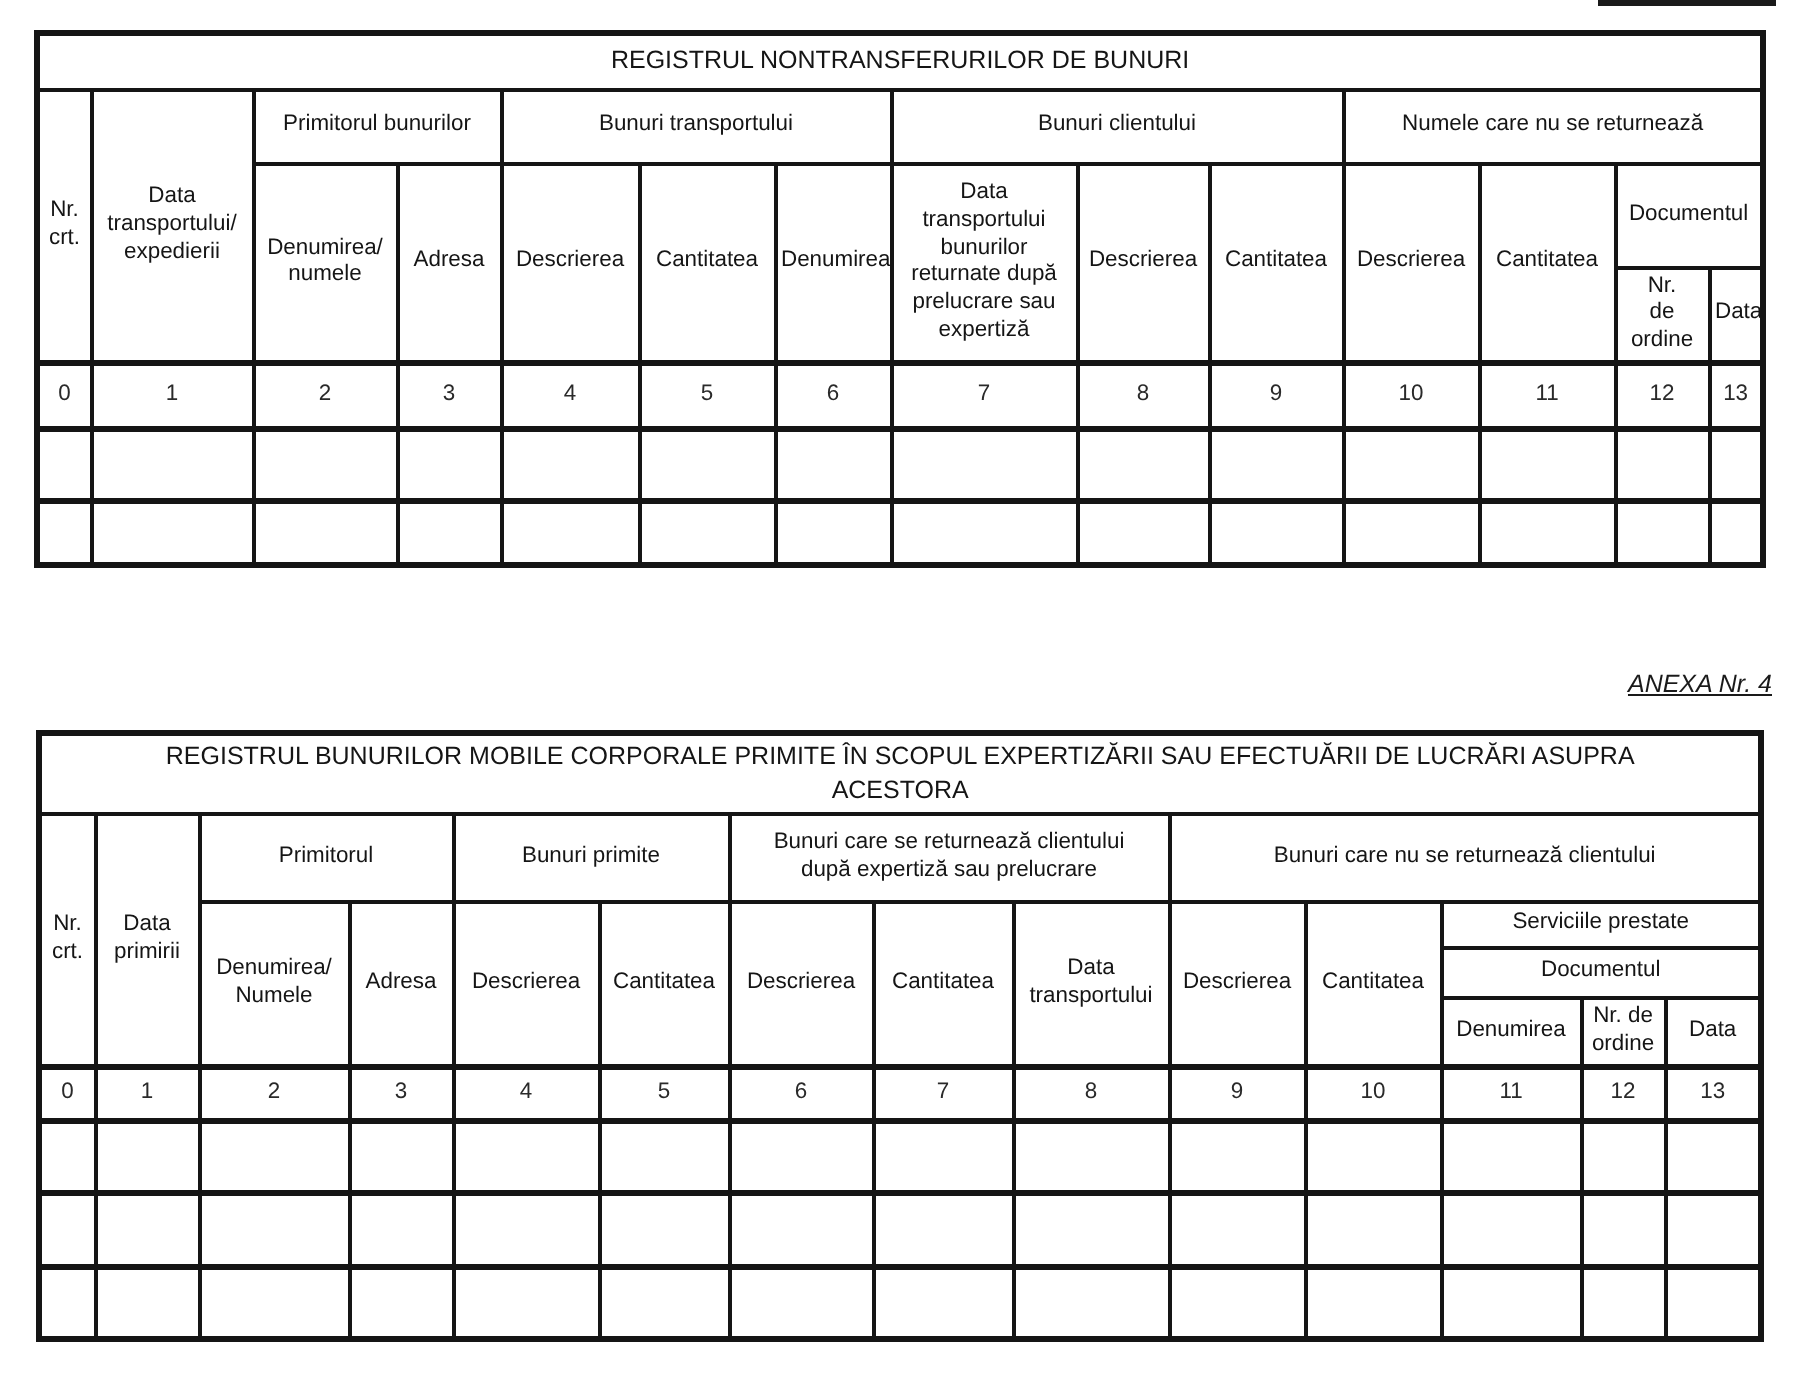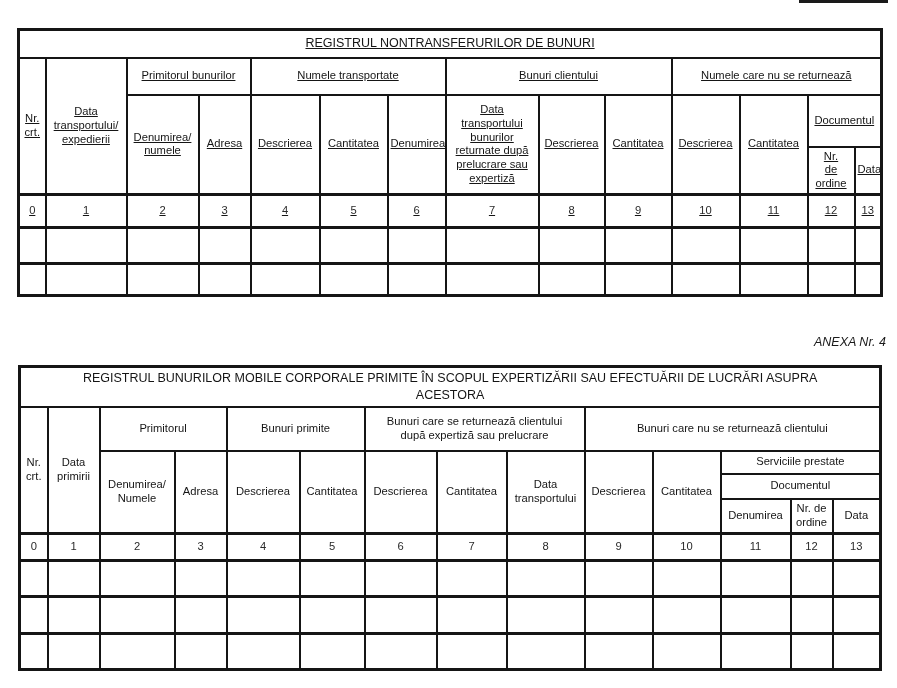--- a/index.html
+++ b/index.html
@@ -20,30 +20,31 @@
     width: 89px;
     height: 3px;
     background: #1a1a1a;
   }
   .anexa-label {
     position: absolute;
     top: 335px;
     right: 11px;
     font-size: 12.5px;
     font-style: italic;
+    text-decoration: underline;
     color: #1a1a1a;
     white-space: nowrap;
   }
   table.reg {
     position: absolute;
     border-collapse: collapse;
     table-layout: fixed;
     border: 3px solid #151515;
   }
-  #table1 { left: 17px; top: 28px; width: 863px; text-decoration: underline; }
+  #table1 { left: 17px; top: 15px; width: 863px; }
   #table2 { left: 18px; top: 365px; width: 862px; }
   table.reg th, table.reg td {
     border: 2px solid #151515;
     font-weight: normal;
     text-align: center;
     vertical-align: middle;
     font-size: 11.2px;
     line-height: 1.22;
     padding: 1px 2px;
     white-space: pre-line;
@@ -87,21 +88,21 @@
         <tr style="height:28px">
       <td class="title-cell" colspan="14">REGISTRUL NONTRANSFERURILOR DE BUNURI</td>
     </tr>
     <tr style="height:37px">
       <th rowspan="3">Nr.
 crt.</th>
       <th rowspan="3">Data
 transportului/
 expedierii</th>
       <th colspan="2">Primitorul bunurilor</th>
-      <th colspan="3">Numele transportate</th>
+      <th colspan="3">Bunuri transportului</th>
       <th colspan="3">Bunuri clientului</th>
       <th colspan="4">Numele care nu se returnează</th>
     </tr>
     <tr style="height:52px">
       <th rowspan="2">Denumirea/
 numele</th>
       <th rowspan="2">Adresa</th>
       <th rowspan="2">Descrierea</th>
       <th rowspan="2">Cantitatea</th>
       <th rowspan="2">Denumirea</th>

